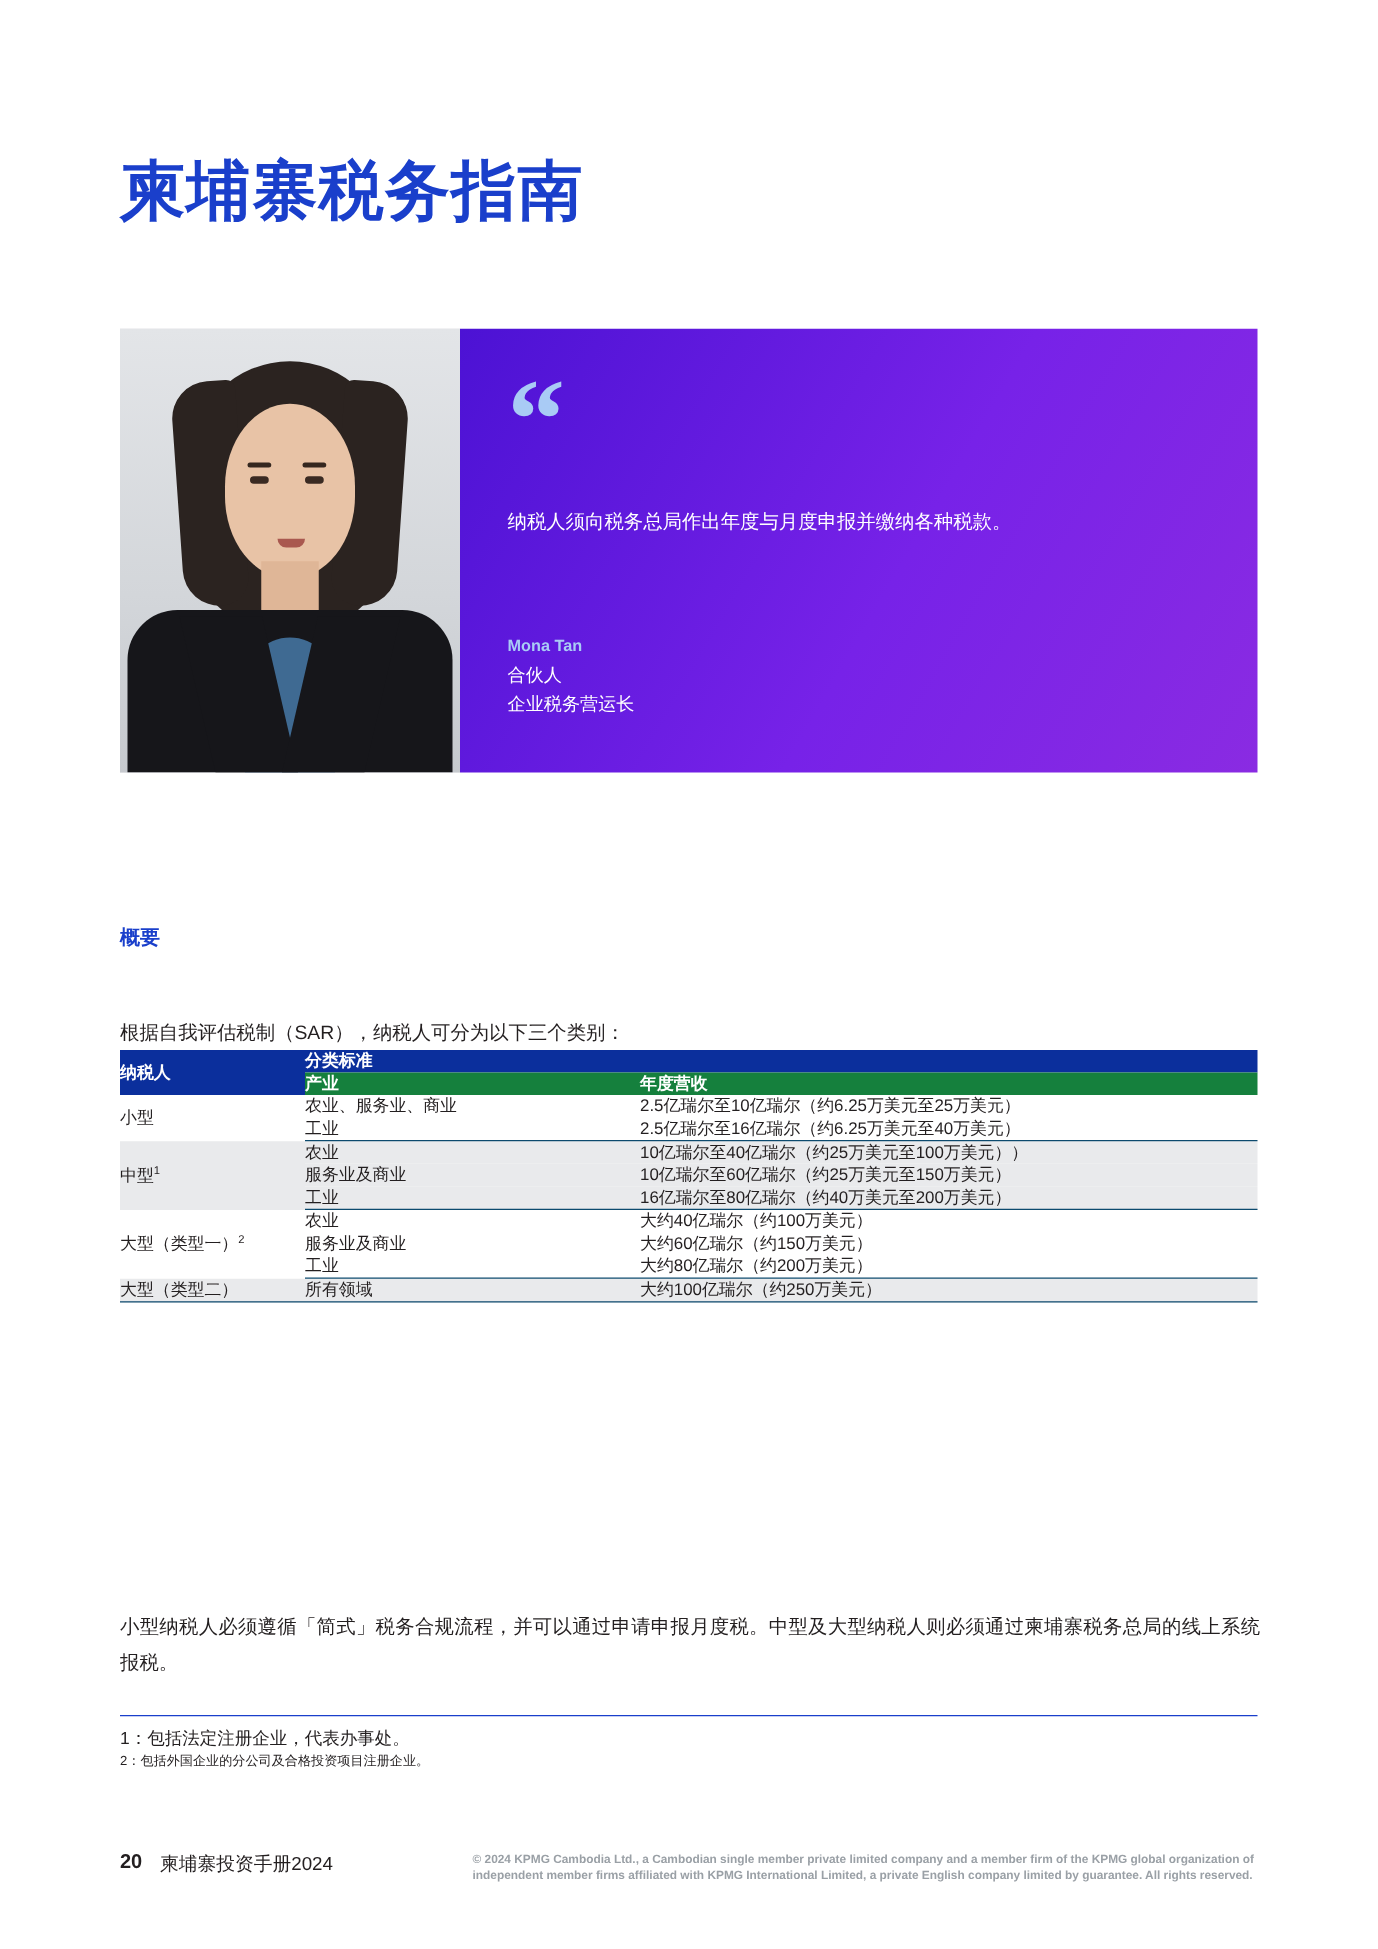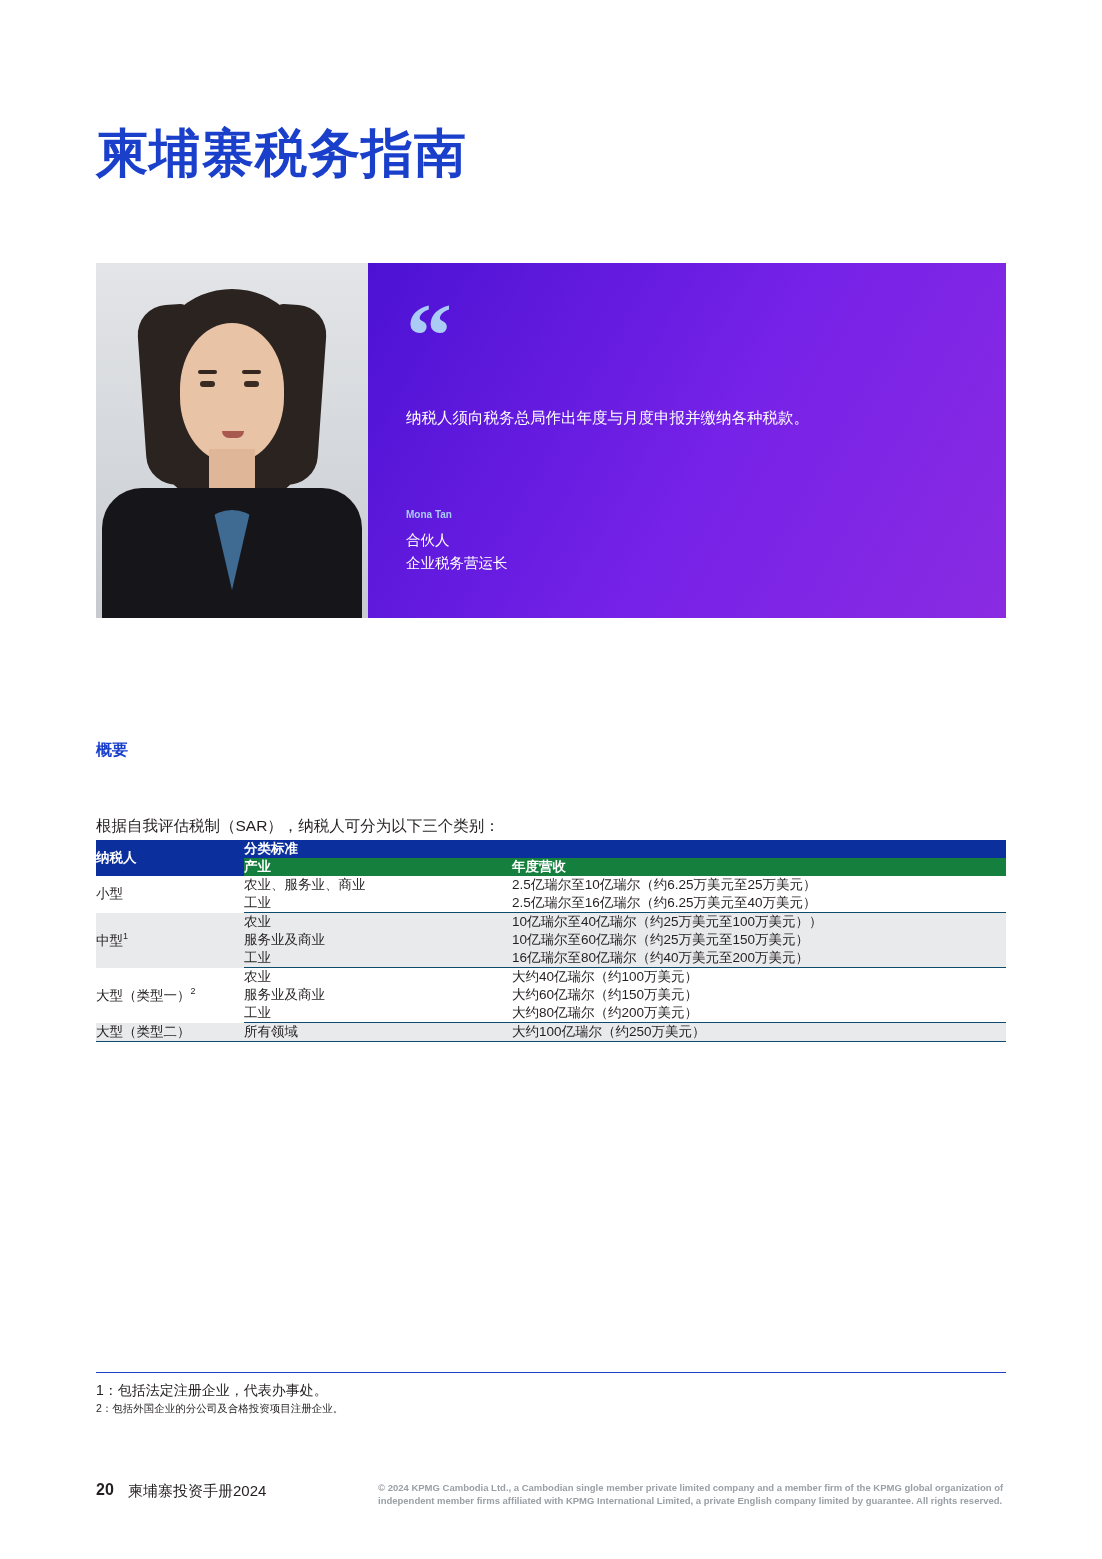--- a/index.html
+++ b/index.html
@@ -98,21 +98,21 @@
     color:#a9cbf5;
     font-family: "Liberation Serif", serif;
     font-weight: bold;
   }
   .quote-text {
     position:absolute; left:38px; top:143px; width:556px;
     font-size: 15.5px; line-height:1.6;
   }
   .quote-name {
     position:absolute; left:38px; top:246px;
-    font-size:10px; font-weight:bold; color:#a9cbf5;
+    font-size:13px; font-weight:bold; color:#a9cbf5;
   }
   .quote-role1 { position:absolute; left:38px; top:268px; font-size:14.5px; }
   .quote-role2 { position:absolute; left:38px; top:291px; font-size:14.5px; }
 
   .intro {
     position:absolute; left:96px; top:640px; width:912px;
     font-size:15.5px; line-height:1.85; color:#231f20; text-align:justify;
   }
   .section-head {
     position:absolute; left:96px; top:740px;
@@ -241,20 +241,21 @@
           <td class="cell">大约80亿瑞尔（约200万美元）</td>
         </tr>
         <tr class="row-grey bot-line">
           <td class="cat-cell" rowspan="1">大型（类型二）</td>
           <td class="cell">所有领域</td>
           <td class="cell">大约100亿瑞尔（约250万美元）</td>
         </tr>
       </tbody>
   </table>
 
+  <div class="after-table">小型纳税人必须遵循「简式」税务合规流程，并可以通过申请申报月度税。中型及大型纳税人则必须通过柬埔寨税务总局的线上系统报税。</div>
 
   <div class="fn-rule"></div>
   <div class="fn1">1：包括法定注册企业，代表办事处。</div>
   <div class="fn2">2：包括外国企业的分公司及合格投资项目注册企业。</div>
 
   <div class="pg-num">20</div>
   <div class="pg-label">柬埔寨投资手册2024</div>
   <div class="copyright">© 2024 KPMG Cambodia Ltd., a Cambodian single member private limited company and a member firm of the KPMG global organization of independent member firms affiliated with KPMG International Limited, a private English company limited by guarantee. All rights reserved.</div>
 
 </div>

